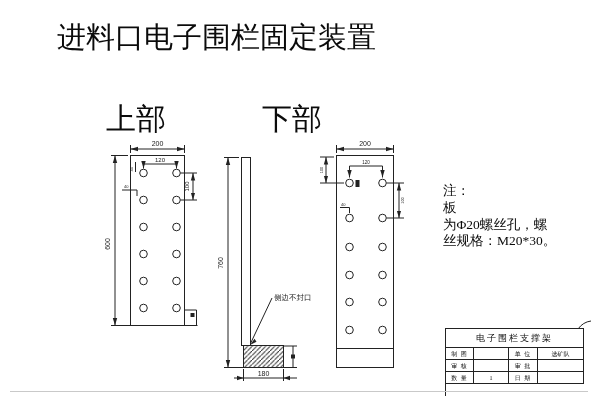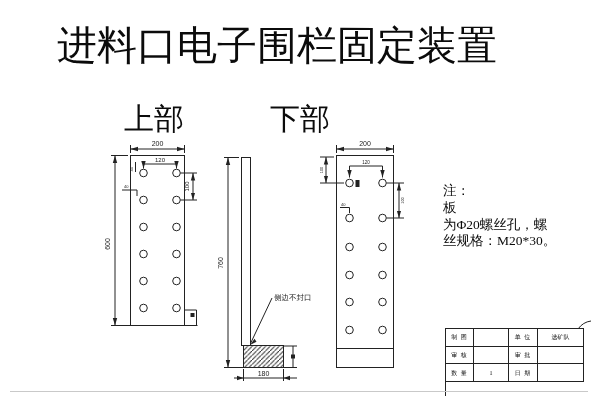--- a/index.html
+++ b/index.html
@@ -5,28 +5,28 @@
   html,body{margin:0;padding:0;}
   body{
     width:600px;height:400px;position:relative;overflow:hidden;
     background:#ffffff;
     font-family:"Liberation Serif","DejaVu Serif",serif;
     color:#111;
   }
   .abs{position:absolute;}
   .page-title{
     left:57px;top:18px;width:520px;
-    font-size:40px;letter-spacing:0px;white-space:nowrap;
+    font-size:29px;letter-spacing:0px;white-space:nowrap;
     color:#0b0b0b;
   }
   .section-label{
     top:99px;font-size:30px;white-space:nowrap;color:#0b0b0b;
   }
-  .upper-label{left:124px;}
-  .lower-label{left:262px;margin-left:8px;}
+  .upper-label{left:106px;}
+  .lower-label{left:262px;}
   .notes{
     left:443px;top:183px;width:140px;
     font-size:13.5px;line-height:16.8px;color:#0b0b0b;
   }
   .notes div{white-space:nowrap;}
   svg text{
     font-family:"Liberation Sans","DejaVu Sans",sans-serif;
     fill:#1a1a1a;
   }
   .dim7{font-size:7px;}
@@ -230,20 +230,23 @@
 </div>
 
 <table class="tb">
   <colgroup>
       <col style="width:28px">
       <col style="width:35px">
       <col style="width:29px">
       <col style="width:46px">
     </colgroup>
   <tbody>
+      <tr class="tb-head">
+    <td colspan="4">电子围栏支撑架</td>
+  </tr>
   <tr class="tb-row">
     <td class="lbl">制 图</td>
     <td class="val"></td>
     <td class="lbl">单 位</td>
     <td class="val tiny">选矿队</td>
   </tr>
   <tr class="tb-row">
     <td class="lbl">审 核</td>
     <td class="val"></td>
     <td class="lbl">审 批</td>

